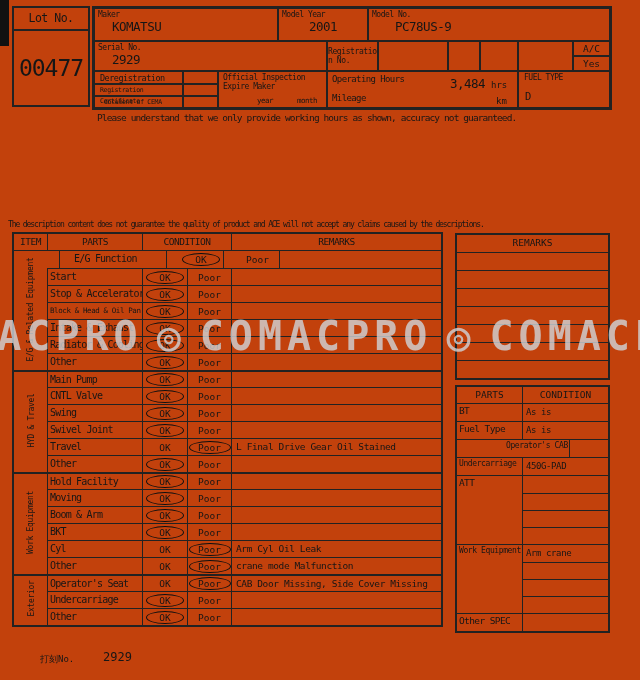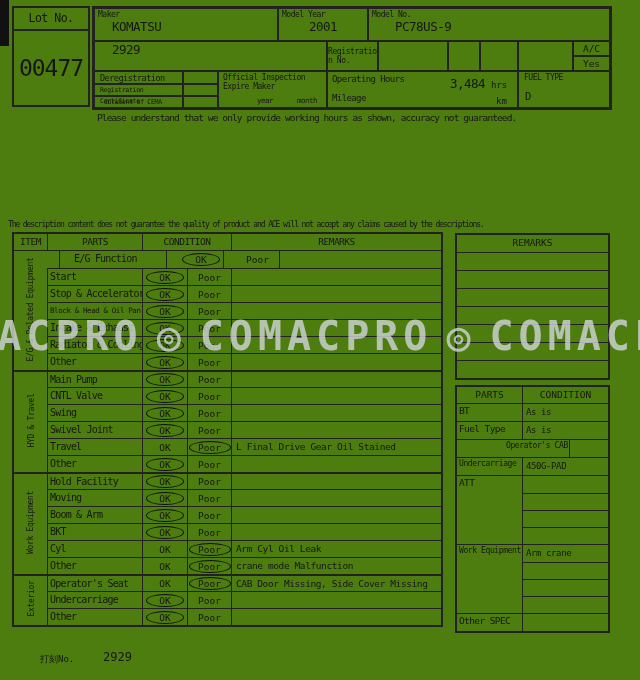--- a/index.html
+++ b/index.html
@@ -1,16 +1,16 @@
 <!DOCTYPE html>
 <html><head>
 <meta charset="utf-8">
 <style>
   html,body{margin:0;padding:0;}
-  .page{position:relative;width:640px;height:680px;background:#4d7c0f;overflow:hidden;
+  .page{position:relative;width:640px;height:680px;background:#c2410c;overflow:hidden;
         font-family:"DejaVu Sans Mono","DejaVu Sans",monospace;color:#161616;}
   .abs{position:absolute;box-sizing:border-box;}
   
   .corner-mark{left:0;top:0;width:9px;height:46px;background:#111;}
   
   .lot-box{left:12px;top:6px;width:78px;height:101px;border:2px solid #222;display:flex;flex-direction:column;}
   .lot-label{height:21px;border-bottom:2px solid #222;text-align:center;font-size:11.5px;line-height:20px;letter-spacing:-0.5px;}
   .lot-value{flex:1;display:flex;align-items:center;justify-content:center;font-size:23px;letter-spacing:-1px;}
   
   .hdr{left:92px;top:6px;width:520px;height:104px;border:2px solid #222;}
@@ -91,20 +91,21 @@
     <div class="hcell" style="left:184px;top:0;width:90px;height:33px;">
       <span class="hlab">Model Year</span>
       <span class="hval" style="text-align:center;">2001</span>
     </div>
     <div class="hcell" style="left:274px;top:0;width:242px;height:33px;">
       <span class="hlab">Model No.</span>
       <span class="hval" style="padding-left:26px;">PC78US-9</span>
     </div>
 
     <div class="hcell" style="left:0;top:33px;width:233px;height:30px;">
+      <span class="hlab">Serial No.</span>
       <span class="hval" style="padding-left:17px;">2929</span>
     </div>
     <div class="hcell" style="left:233px;top:33px;width:51px;height:30px;display:flex;align-items:center;justify-content:center;">
       <span style="font-size:8px;letter-spacing:-0.4px;width:49px;word-break:break-all;line-height:9px;">Registration No.</span>
     </div>
     <div class="hcell" style="left:284px;top:33px;width:70px;height:30px;"></div>
     <div class="hcell" style="left:354px;top:33px;width:32px;height:30px;"></div>
     <div class="hcell" style="left:386px;top:33px;width:38px;height:30px;"></div>
     <div class="hcell" style="left:424px;top:33px;width:55px;height:30px;"></div>
     <div class="hcell" style="left:479px;top:33px;width:37px;height:15px;text-align:center;font-size:9.5px;line-height:13px;">

